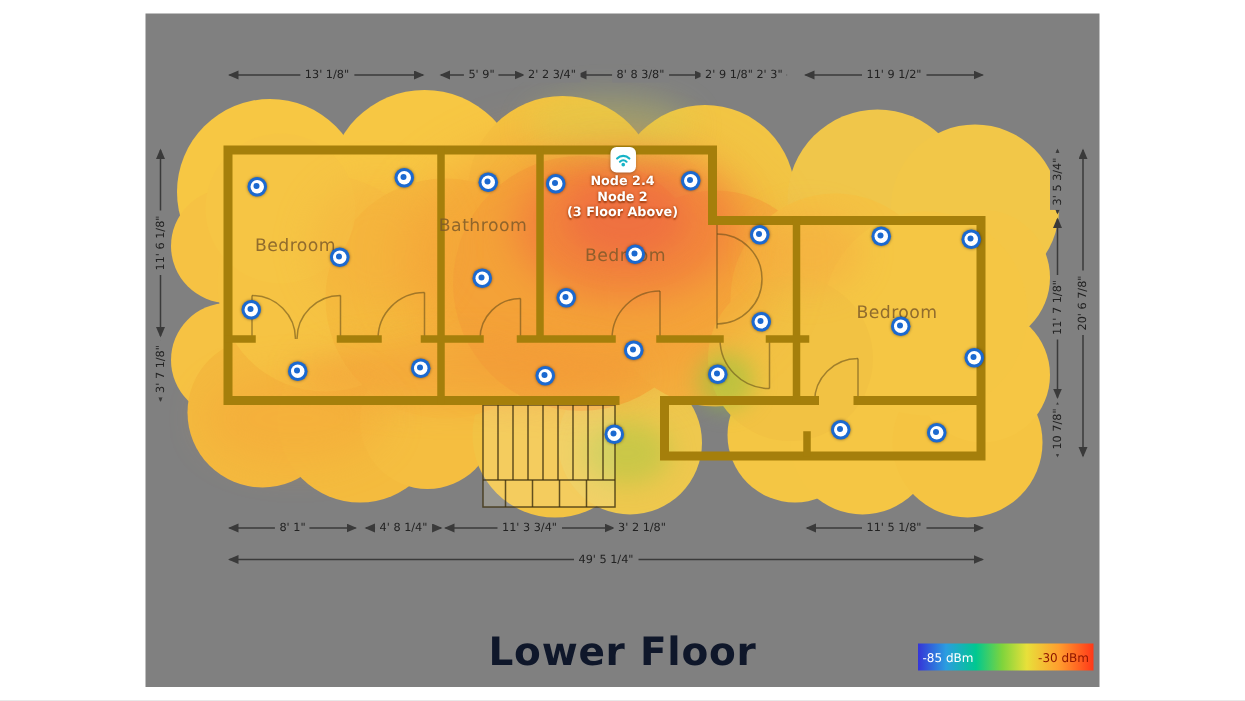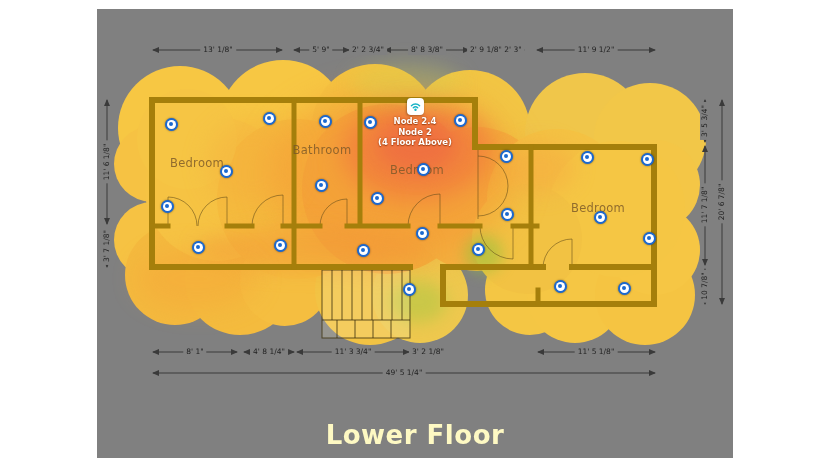--- a/index.html
+++ b/index.html
@@ -27,21 +27,21 @@
   .pt::before{content:"";position:absolute;inset:2px;border-radius:50%;background:#fff;}
   .pt::after{content:"";position:absolute;inset:4.5px;border-radius:50%;background:#1b69d0;}
   
   .node{position:absolute;z-index:6;transform:translateX(-50%);text-align:center;}
   .node-ico{width:17px;height:17px;margin:0 auto 1px auto;background:#fff;border-radius:4px;
             box-shadow:0 1px 2px rgba(0,0,0,.25);display:flex;align-items:center;justify-content:center;}
   .node-lbl{font-size:8.5px;font-weight:bold;color:#fff;line-height:10.5px;
             text-shadow:0 0 2px rgba(160,60,0,.9),0 1px 1px rgba(120,40,0,.6);white-space:nowrap;}
   
   .floor-title{position:absolute;left:50%;top:411px;transform:translateX(-50%);z-index:4;
-               font-size:26px;font-weight:bold;color:#fef9c3;letter-spacing:.5px;white-space:nowrap;}
+               font-size:26px;font-weight:bold;color:#0f172a;letter-spacing:.5px;white-space:nowrap;}
   
   .legend{position:absolute;left:515px;top:420px;width:117px;height:18px;z-index:6;
           background:linear-gradient(to right,#3535d8 0%,#2b9de0 16%,#00c890 33%,#7fd43c 48%,#e8e03a 62%,#ff9f2e 80%,#ff3818 100%);
           display:flex;align-items:center;justify-content:space-between;padding:0 3px;box-sizing:border-box;}
   .legend .lmin{font-size:8px;color:#ffffff;}
   .legend .lmax{font-size:8px;color:#8d1500;}
 </style>
 </head>
 <body>
 
@@ -217,20 +217,24 @@
     <div class="node" style="left:318px;top:89px">
       <div class="node-ico">
         <svg width="13" height="13" viewBox="0 0 16 16">
           <path d="M3,7 A 7 7 0 0 1 13,7" stroke="#17b3c6" stroke-width="1.8" fill="none" stroke-linecap="round"></path>
           <path d="M5.3,9.6 A 4 4 0 0 1 10.7,9.6" stroke="#17b3c6" stroke-width="1.8" fill="none" stroke-linecap="round"></path>
           <circle cx="8" cy="12" r="1.5" fill="#17b3c6"></circle>
         </svg>
       </div>
       <div class="node-lbl">Node 2.4</div>
       <div class="node-lbl">Node 2</div>
-      <div class="node-lbl">(4 Floor Above)</div>
+      <div class="node-lbl">(3 Floor Above)</div>
     </div>
 
     <div class="floor-title">Lower Floor</div>
 
+    <div class="legend">
+      <span class="lmin">-85 dBm</span>
+      <span class="lmax">-30 dBm</span>
+    </div>
 
   </div>
 </div>
 
 </body></html>

